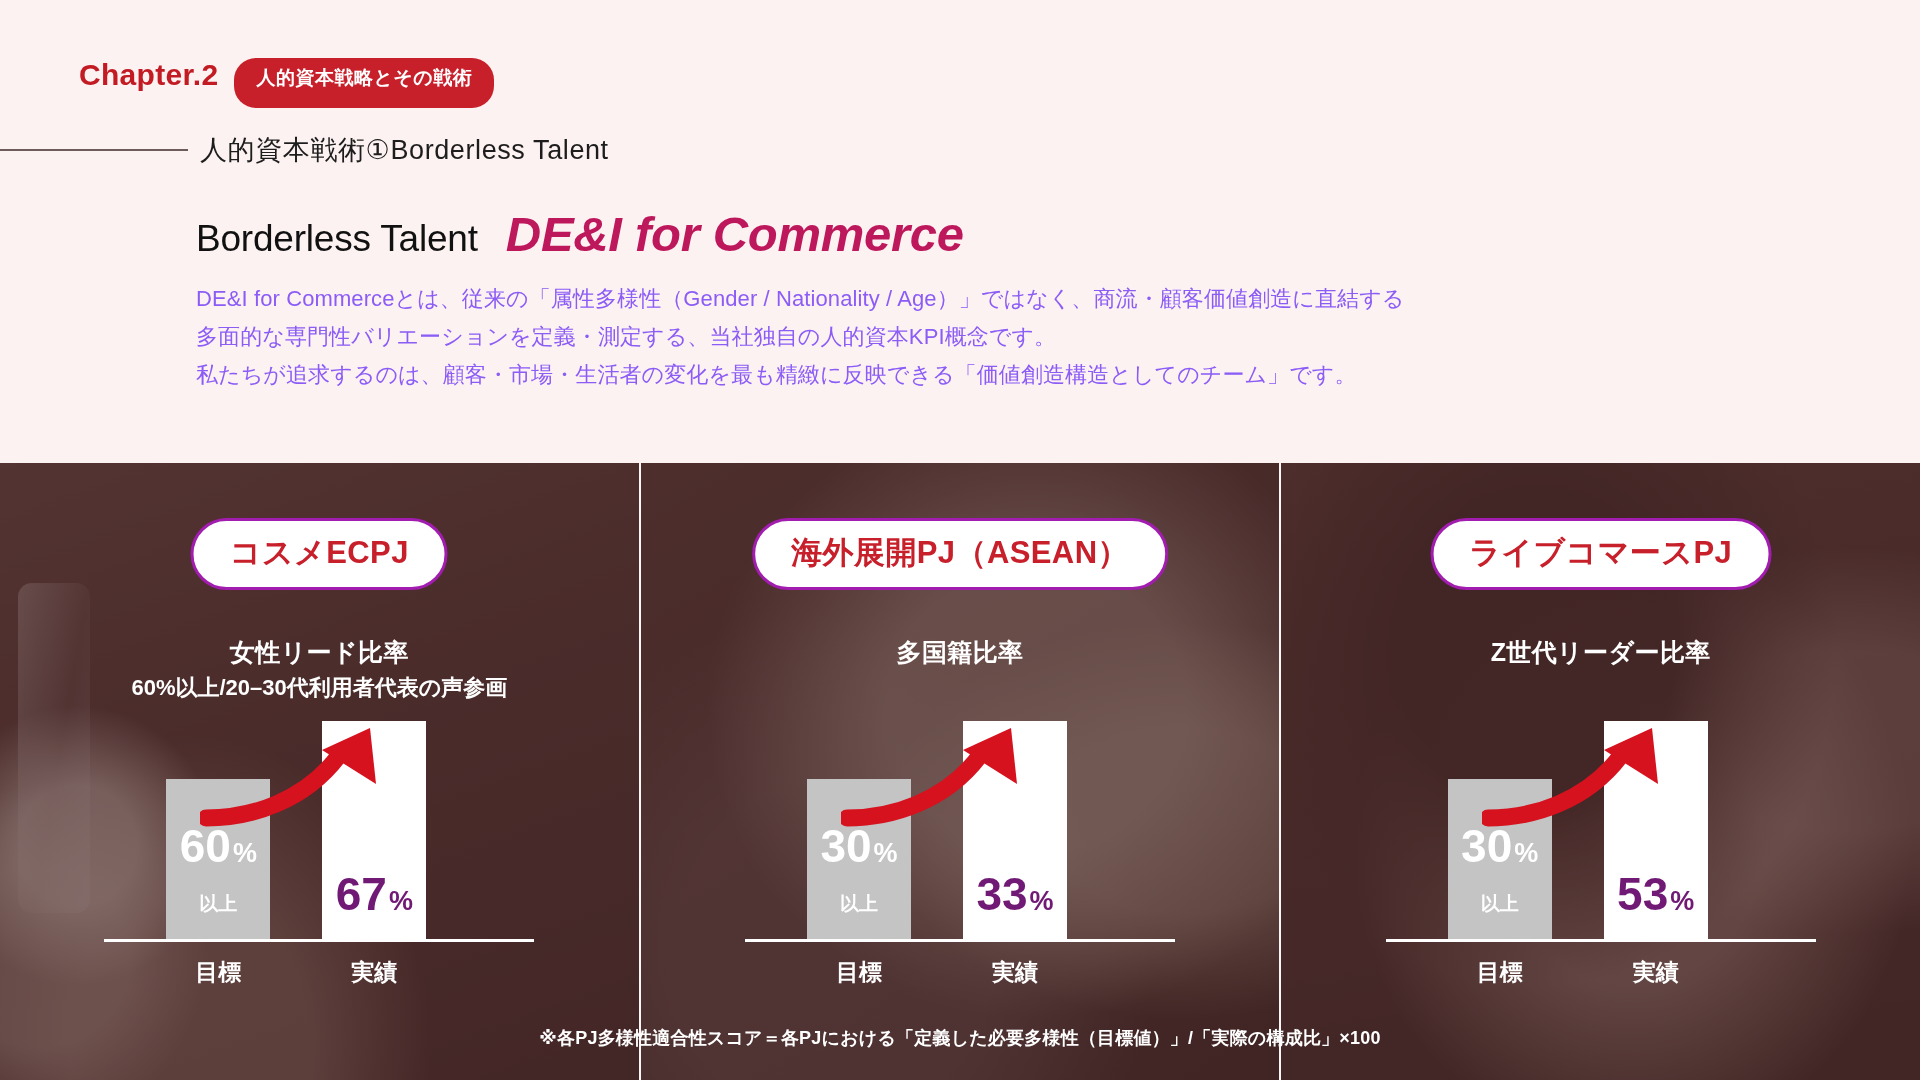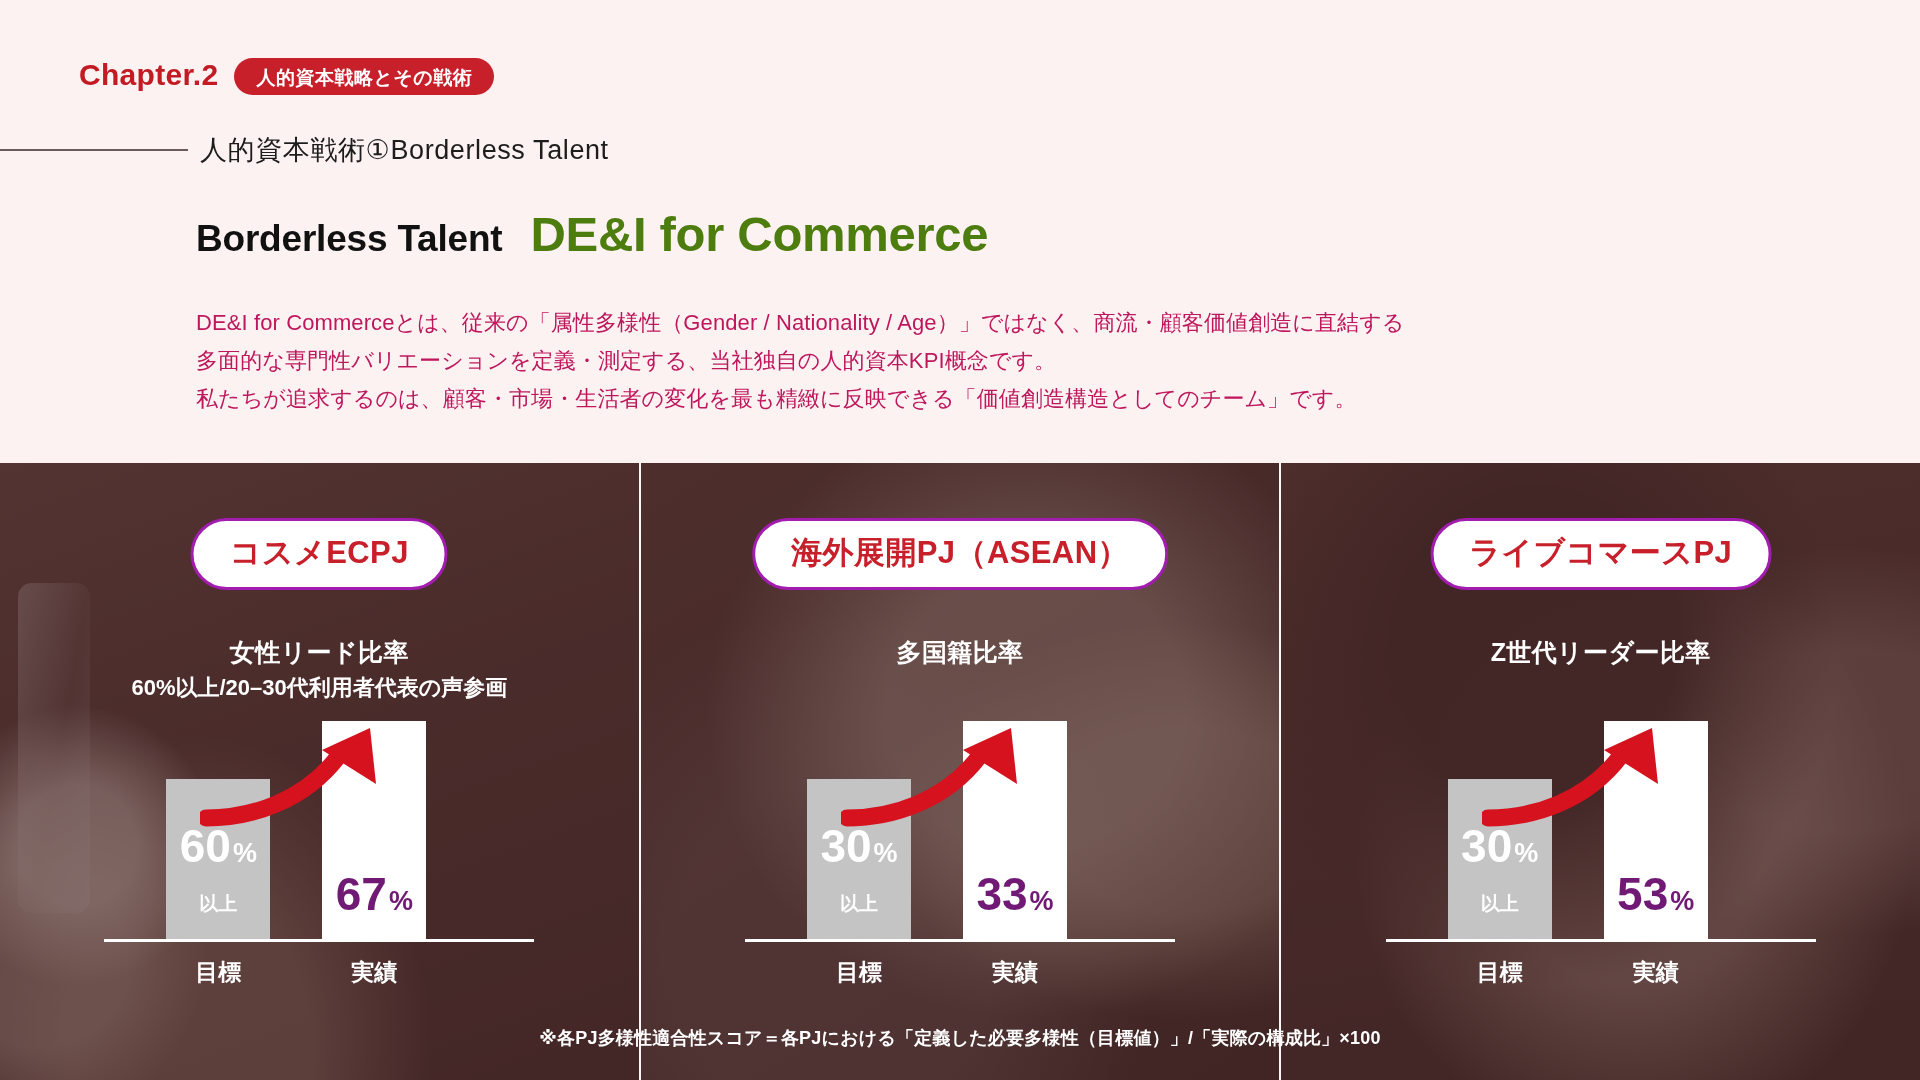--- a/index.html
+++ b/index.html
@@ -22,21 +22,21 @@
     position:absolute;left:79px;top:58px;
     display:flex;align-items:flex-start;gap:16px;
   }
   .chapter-label{
     font-size:30px;font-weight:bold;color:#c31b24;letter-spacing:.3px;
     white-space:nowrap;
   }
   .chapter-pill{
     background:#c8202b;color:#ffffff;
     border-radius:22px;
-    padding:7px 22px 4px 22px;
+    padding:7px 22px 17px 22px;
     font-size:19px;font-weight:bold;letter-spacing:.5px;
     white-space:nowrap;
   }
 
   .section-row{
     position:absolute;left:0;top:132px;width:900px;
     display:flex;align-items:center;
   }
   .section-rule{
     width:188px;height:2px;background:#6d5a5a;margin-right:0px;
@@ -44,31 +44,32 @@
   .section-title{
     font-size:27px;color:#1d1d1d;letter-spacing:.6px;white-space:nowrap;
     margin-left:12px;
   }
 
   .headline-row{
     position:absolute;left:196px;top:206px;
     display:flex;align-items:baseline;gap:28px;
   }
   .headline-en{
-    font-size:37px;font-weight:bold;color:#111111;letter-spacing:-.2px;
+    font-size:37px;font-weight:normal;color:#111111;letter-spacing:-.2px;
     white-space:nowrap;
   }
   .headline-red{
-    font-size:49px;font-weight:bold;color:#4d7c0f;letter-spacing:-.3px;
-    white-space:nowrap;
+    font-size:49px;font-weight:bold;color:#be185d;letter-spacing:-.3px;
+    white-space:nowrap;
+    font-style:italic;
   }
 
   .body-copy{
-    position:absolute;left:196px;top:304px;width:1620px;
-    font-size:22px;line-height:1.72;color:#be185d;letter-spacing:.1px;
+    position:absolute;left:196px;top:280px;width:1620px;
+    font-size:22px;line-height:1.72;color:#8b5cf6;letter-spacing:.1px;
   }
   .body-copy p{margin:0;}
 
   
   .bottom-section{
     position:absolute;left:0;top:463px;width:1920px;height:617px;
     display:flex;
   }
   .panel{
     position:relative;flex:1 1 0;height:617px;overflow:hidden;

